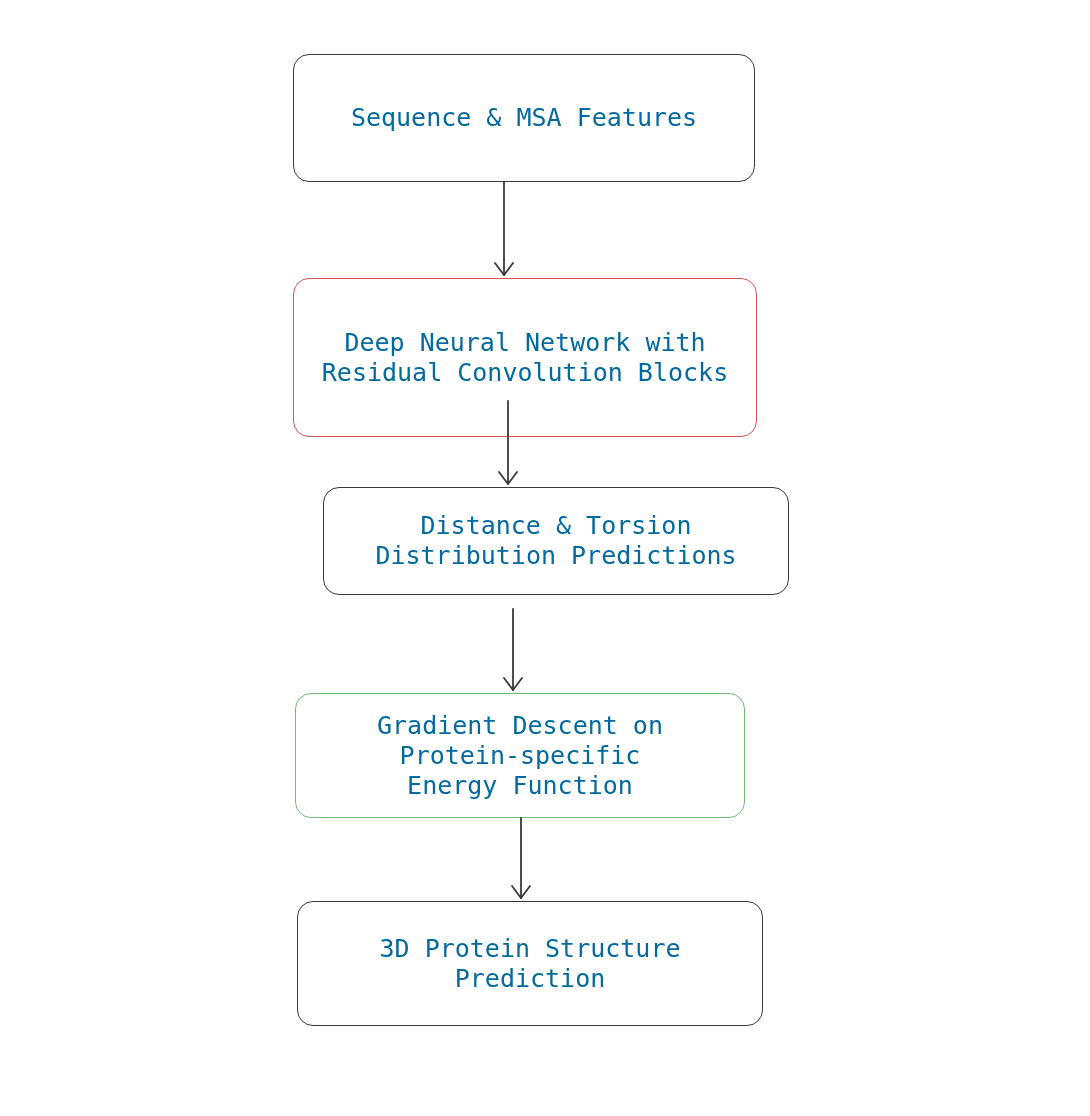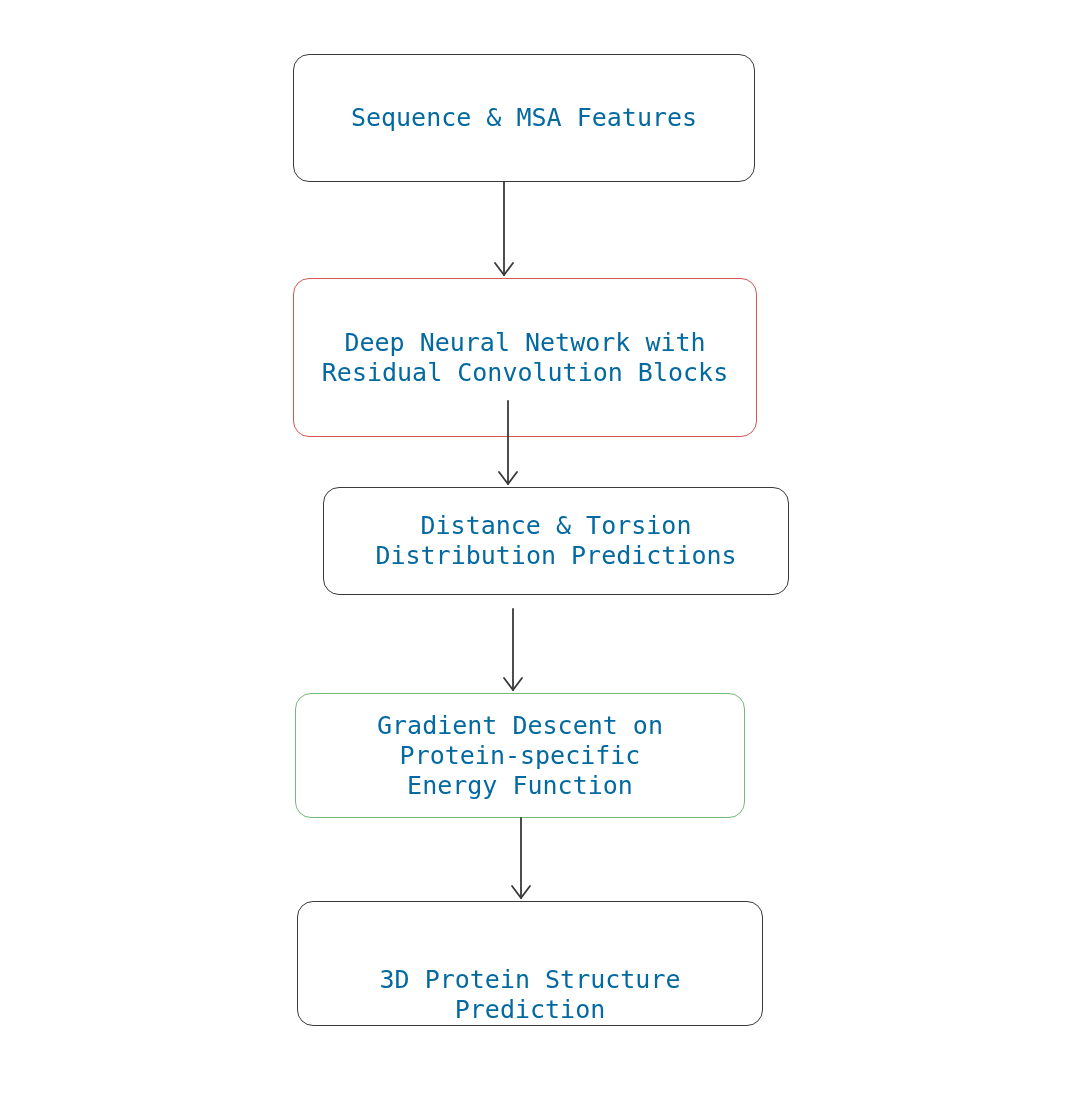--- a/index.html
+++ b/index.html
@@ -31,21 +31,21 @@
     white-space: pre-line;
     text-align: center;
     font-size: 25px;
     line-height: 30px;
     color: #0369a1;
   }
   .node-a { left: 293px; top:  54px; width: 462px; height: 128px; }
   .node-b { left: 293px; top: 278px; width: 464px; height: 159px; }
   .node-c { left: 297px; top: 487px; width: 466px; height: 108px; margin-left: 26px; }
   .node-d { left: 295px; top: 693px; width: 450px; height: 125px; }
-  .node-e { left: 297px; top: 901px; width: 466px; height: 125px; align-items: flex-end; }
+  .node-e { left: 297px; top: 901px; width: 466px; height: 125px; }
   .arrow { position: absolute; overflow: visible; }
   .arrow line, .arrow polyline {
     stroke: #3a3a3a;
     stroke-width: 1.8;
     fill: none;
     stroke-linecap: round;
     stroke-linejoin: round;
   }
   .arrow-1 { left: 488px; top: 182px; }
   .arrow-2 { left: 492px; top: 401px; }

